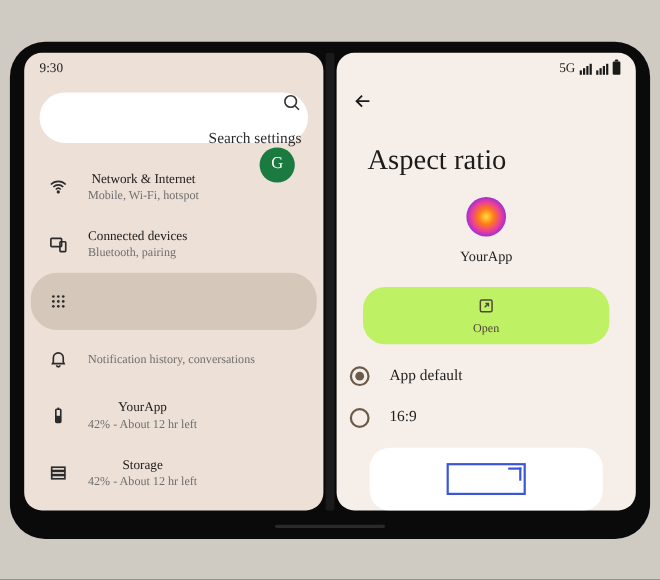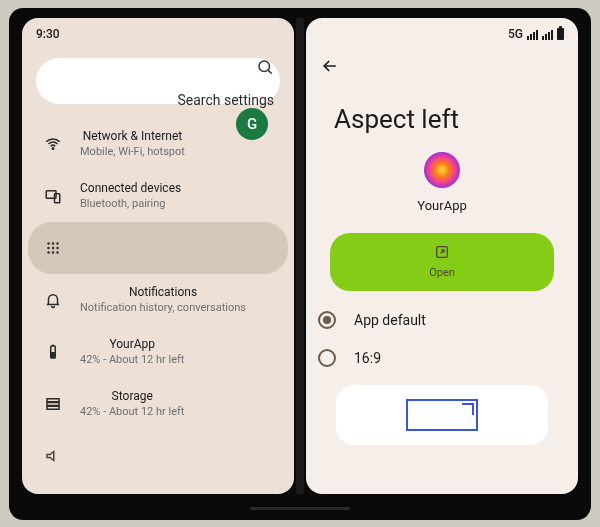--- a/index.html
+++ b/index.html
@@ -8,27 +8,28 @@
     background: #cfcbc3;
     width: 600px;
     height: 527px;
     display: flex;
     justify-content: center;
     align-items: center;
     position: relative;
   }
   .device {
     width: 582px;
-    height: 512px;
+    height: 452px;
     background: #0a0a0a;
-    border-radius: 14px;
+    border-radius: 32px;
     padding: 10px 13px 26px 13px;
     display: flex;
     gap: 2px;
     position: relative;
+    font-family: Liberation Serif, serif;
   }
   .hinge {
     width: 8px;
     background: #1a1a1a;
     border-radius: 2px;
   }
   .pane-left, .pane-right {
     border-radius: 16px;
     overflow: hidden;
     flex: 1;
@@ -138,21 +139,21 @@
     padding: 4px 0 10px 0;
   }
   .app-icon {
     width: 36px; height:36px; border-radius:50%;
     background: radial-gradient(circle at 50% 50%, #ffdf3a 0%, #ff7a1a 28%, #e63aa3 55%, #7a2ee6 78%, #3a55ff 100%);
     margin-bottom:10px;
   }
   .app-name { font-size:13px; color:#1b1b1b; }
   .open-btn {
     margin: 10px 24px;
-    background: #84cc16;
+    background: #bef264;
     border-radius: 20px;
     height: 58px;
     display:flex;flex-direction:column;align-items:center;justify-content:center;
     gap:2px;
   }
   .open-btn svg { width:16px;height:16px; }
   .open-label { font-size:11px;color:#514537; }
   .radio-row {
     display:flex;align-items:center;
     padding: 10px 12px;
@@ -254,21 +255,20 @@
         </span>
       </div>
       <div class="menu-item">
         <span class="menu-icon">
           <svg viewBox="0 0 24 24" fill="none" stroke="currentColor" stroke-width="2">
               <path d="M6 16V11a6 6 0 1112 0v5l1 2H5l1-2z"></path>
               <path d="M10 20a2 2 0 004 0"></path>
             </svg>
         </span>
         <div class="menu-texts">
-          <span class="menu-title">Notifications</span>
           <span class="menu-sub">Notification history, conversations</span>
         </div>
       </div>
       <div class="menu-item">
         <span class="menu-icon">
           <svg viewBox="0 0 24 24" fill="currentColor">
               <rect x="9" y="4" width="6" height="16" rx="1" fill="none" stroke="currentColor" stroke-width="2"></rect>
               <rect x="9" y="12" width="6" height="8"></rect>
               <rect x="11" y="2" width="2" height="2"></rect>
             </svg>
@@ -321,21 +321,21 @@
           </span>
         <span class="battery-ico"></span>
       </div>
     </div>
     <div class="right-back">
       <svg viewBox="0 0 24 24" fill="none" stroke="#1b1b1b" stroke-width="2">
           <path d="M19 12H5"></path>
           <path d="M11 18l-6-6 6-6"></path>
         </svg>
     </div>
-    <div class="page-title">Aspect left</div>
+    <div class="page-title">Aspect ratio</div>
     <div class="app-block">
       <div class="app-icon"></div>
       <div class="app-name">YourApp</div>
     </div>
     <div class="open-btn">
       <span>
         <svg viewBox="0 0 24 24" fill="none" stroke="#514537" stroke-width="2">
             <rect x="4" y="4" width="16" height="16" rx="2"></rect>
             <path d="M10 14l5-5"></path>
             <path d="M11 9h4v4"></path>

